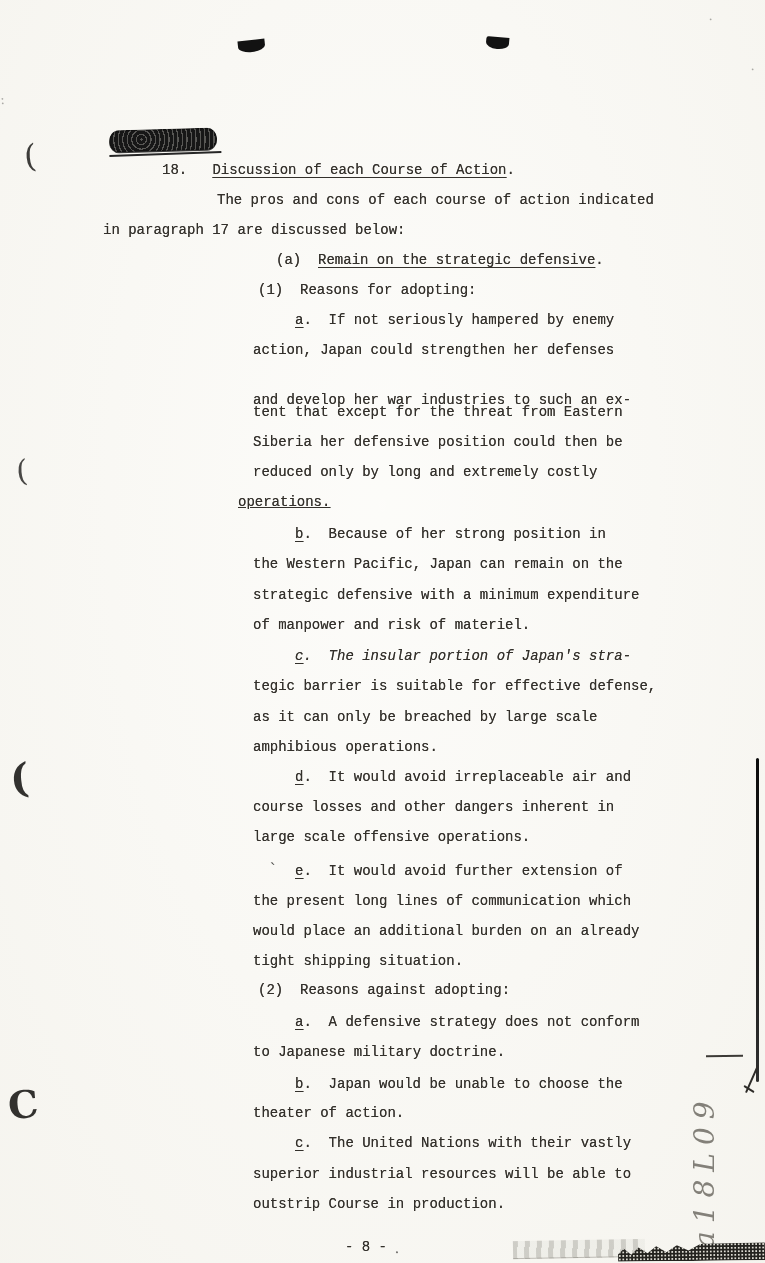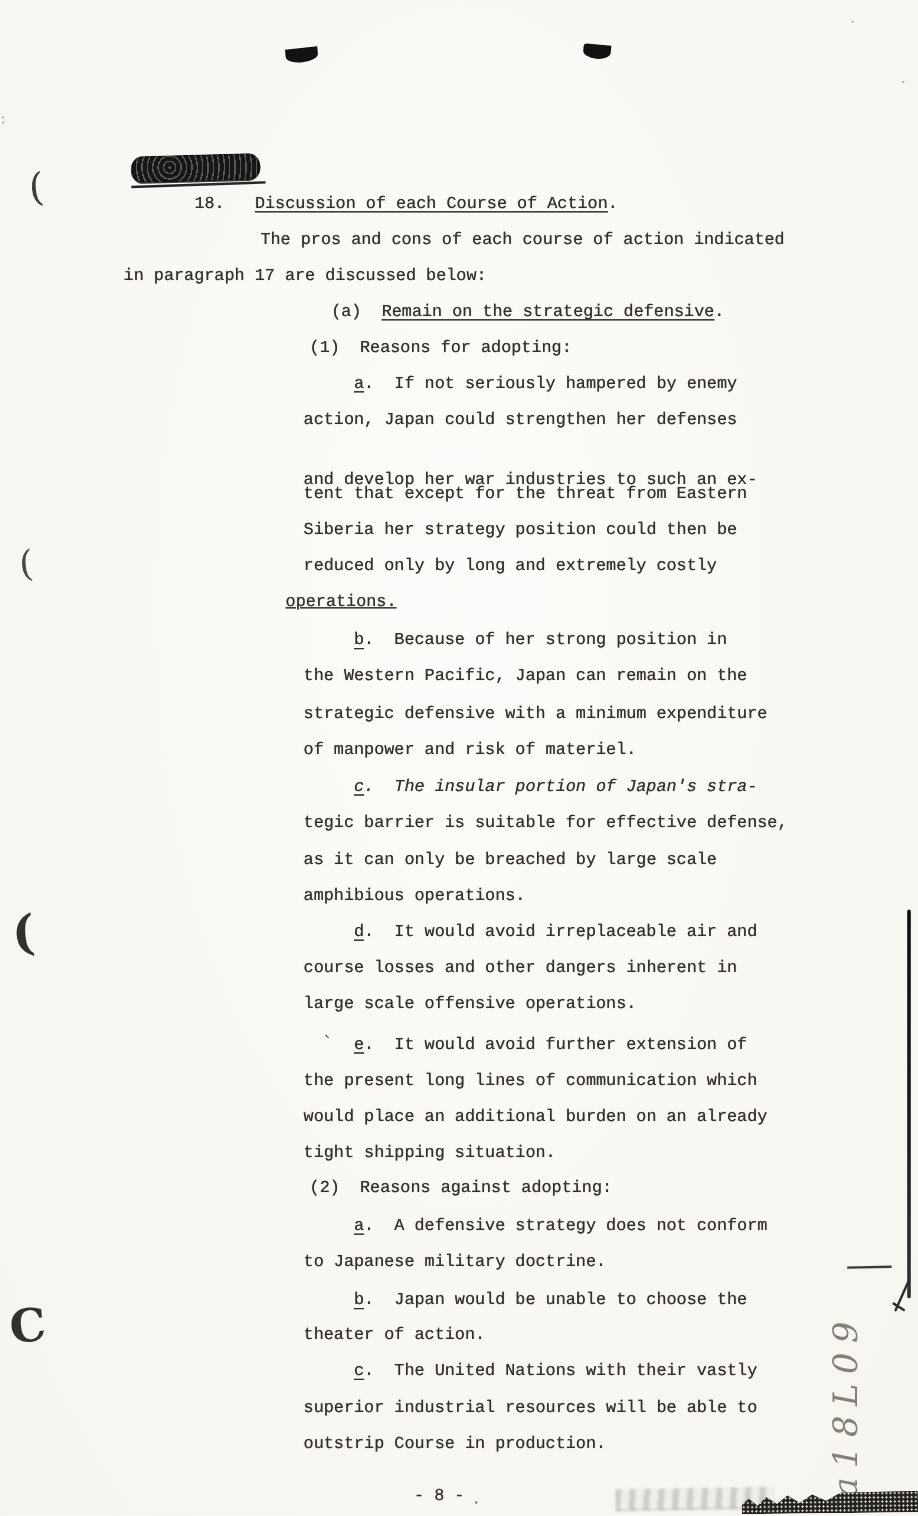--- a/index.html
+++ b/index.html
@@ -112,21 +112,21 @@
   <div>
       <div class="tline" style="left: 162px; top: 163px;"><span>18.</span><span>   </span><span class="und">Discussion of each Course of Action</span><span>.</span></div>
       <div class="tline" style="left: 217px; top: 193px;"><span>The pros and cons of each course of action indicated</span></div>
       <div class="tline" style="left: 103px; top: 223px;"><span>in paragraph 17 are discussed below:</span></div>
       <div class="tline" style="left: 232px; top: 253px; margin-left: 44px;"><span>(a)</span><span>  </span><span class="und">Remain on the strategic defensive</span><span>.</span></div>
       <div class="tline" style="left: 258px; top: 283px;"><span>(1)  Reasons for adopting:</span></div>
       <div class="tline" style="left: 295px; top: 313px;"><span class="und">a</span><span>.  If not seriously hampered by enemy</span></div>
       <div class="tline" style="left: 253px; top: 343px;"><span>action, Japan could strengthen her defenses</span></div>
       <div class="tline" style="left: 253px; top: 363px; margin-top: 30px;"><span>and develop her war industries to such an ex-</span></div>
       <div class="tline" style="left: 253px; top: 405px;"><span>tent that except for the threat from Eastern</span></div>
-      <div class="tline" style="left: 253px; top: 435px;"><span>Siberia her strategy position could then be</span></div>
+      <div class="tline" style="left: 253px; top: 435px;"><span>Siberia her defensive position could then be</span></div>
       <div class="tline" style="left: 253px; top: 465px;"><span>reduced only by long and extremely costly</span></div>
       <div class="tline" style="left: 238px; top: 495px; text-decoration: underline;"><span>operations.</span></div>
       <div class="tline" style="left: 295px; top: 527px;"><span class="und">b</span><span>.  Because of her strong position in</span></div>
       <div class="tline" style="left: 253px; top: 557px;"><span>the Western Pacific, Japan can remain on the</span></div>
       <div class="tline" style="left: 253px; top: 588px;"><span>strategic defensive with a minimum expenditure</span></div>
       <div class="tline" style="left: 253px; top: 618px;"><span>of manpower and risk of materiel.</span></div>
       <div class="tline" style="left: 295px; top: 649px; font-style: italic;"><span class="und">c</span><span>.  The insular portion of Japan's stra-</span></div>
       <div class="tline" style="left: 253px; top: 679px;"><span>tegic barrier is suitable for effective defense,</span></div>
       <div class="tline" style="left: 253px; top: 710px;"><span>as it can only be breached by large scale</span></div>
       <div class="tline" style="left: 253px; top: 740px;"><span>amphibious operations.</span></div>

